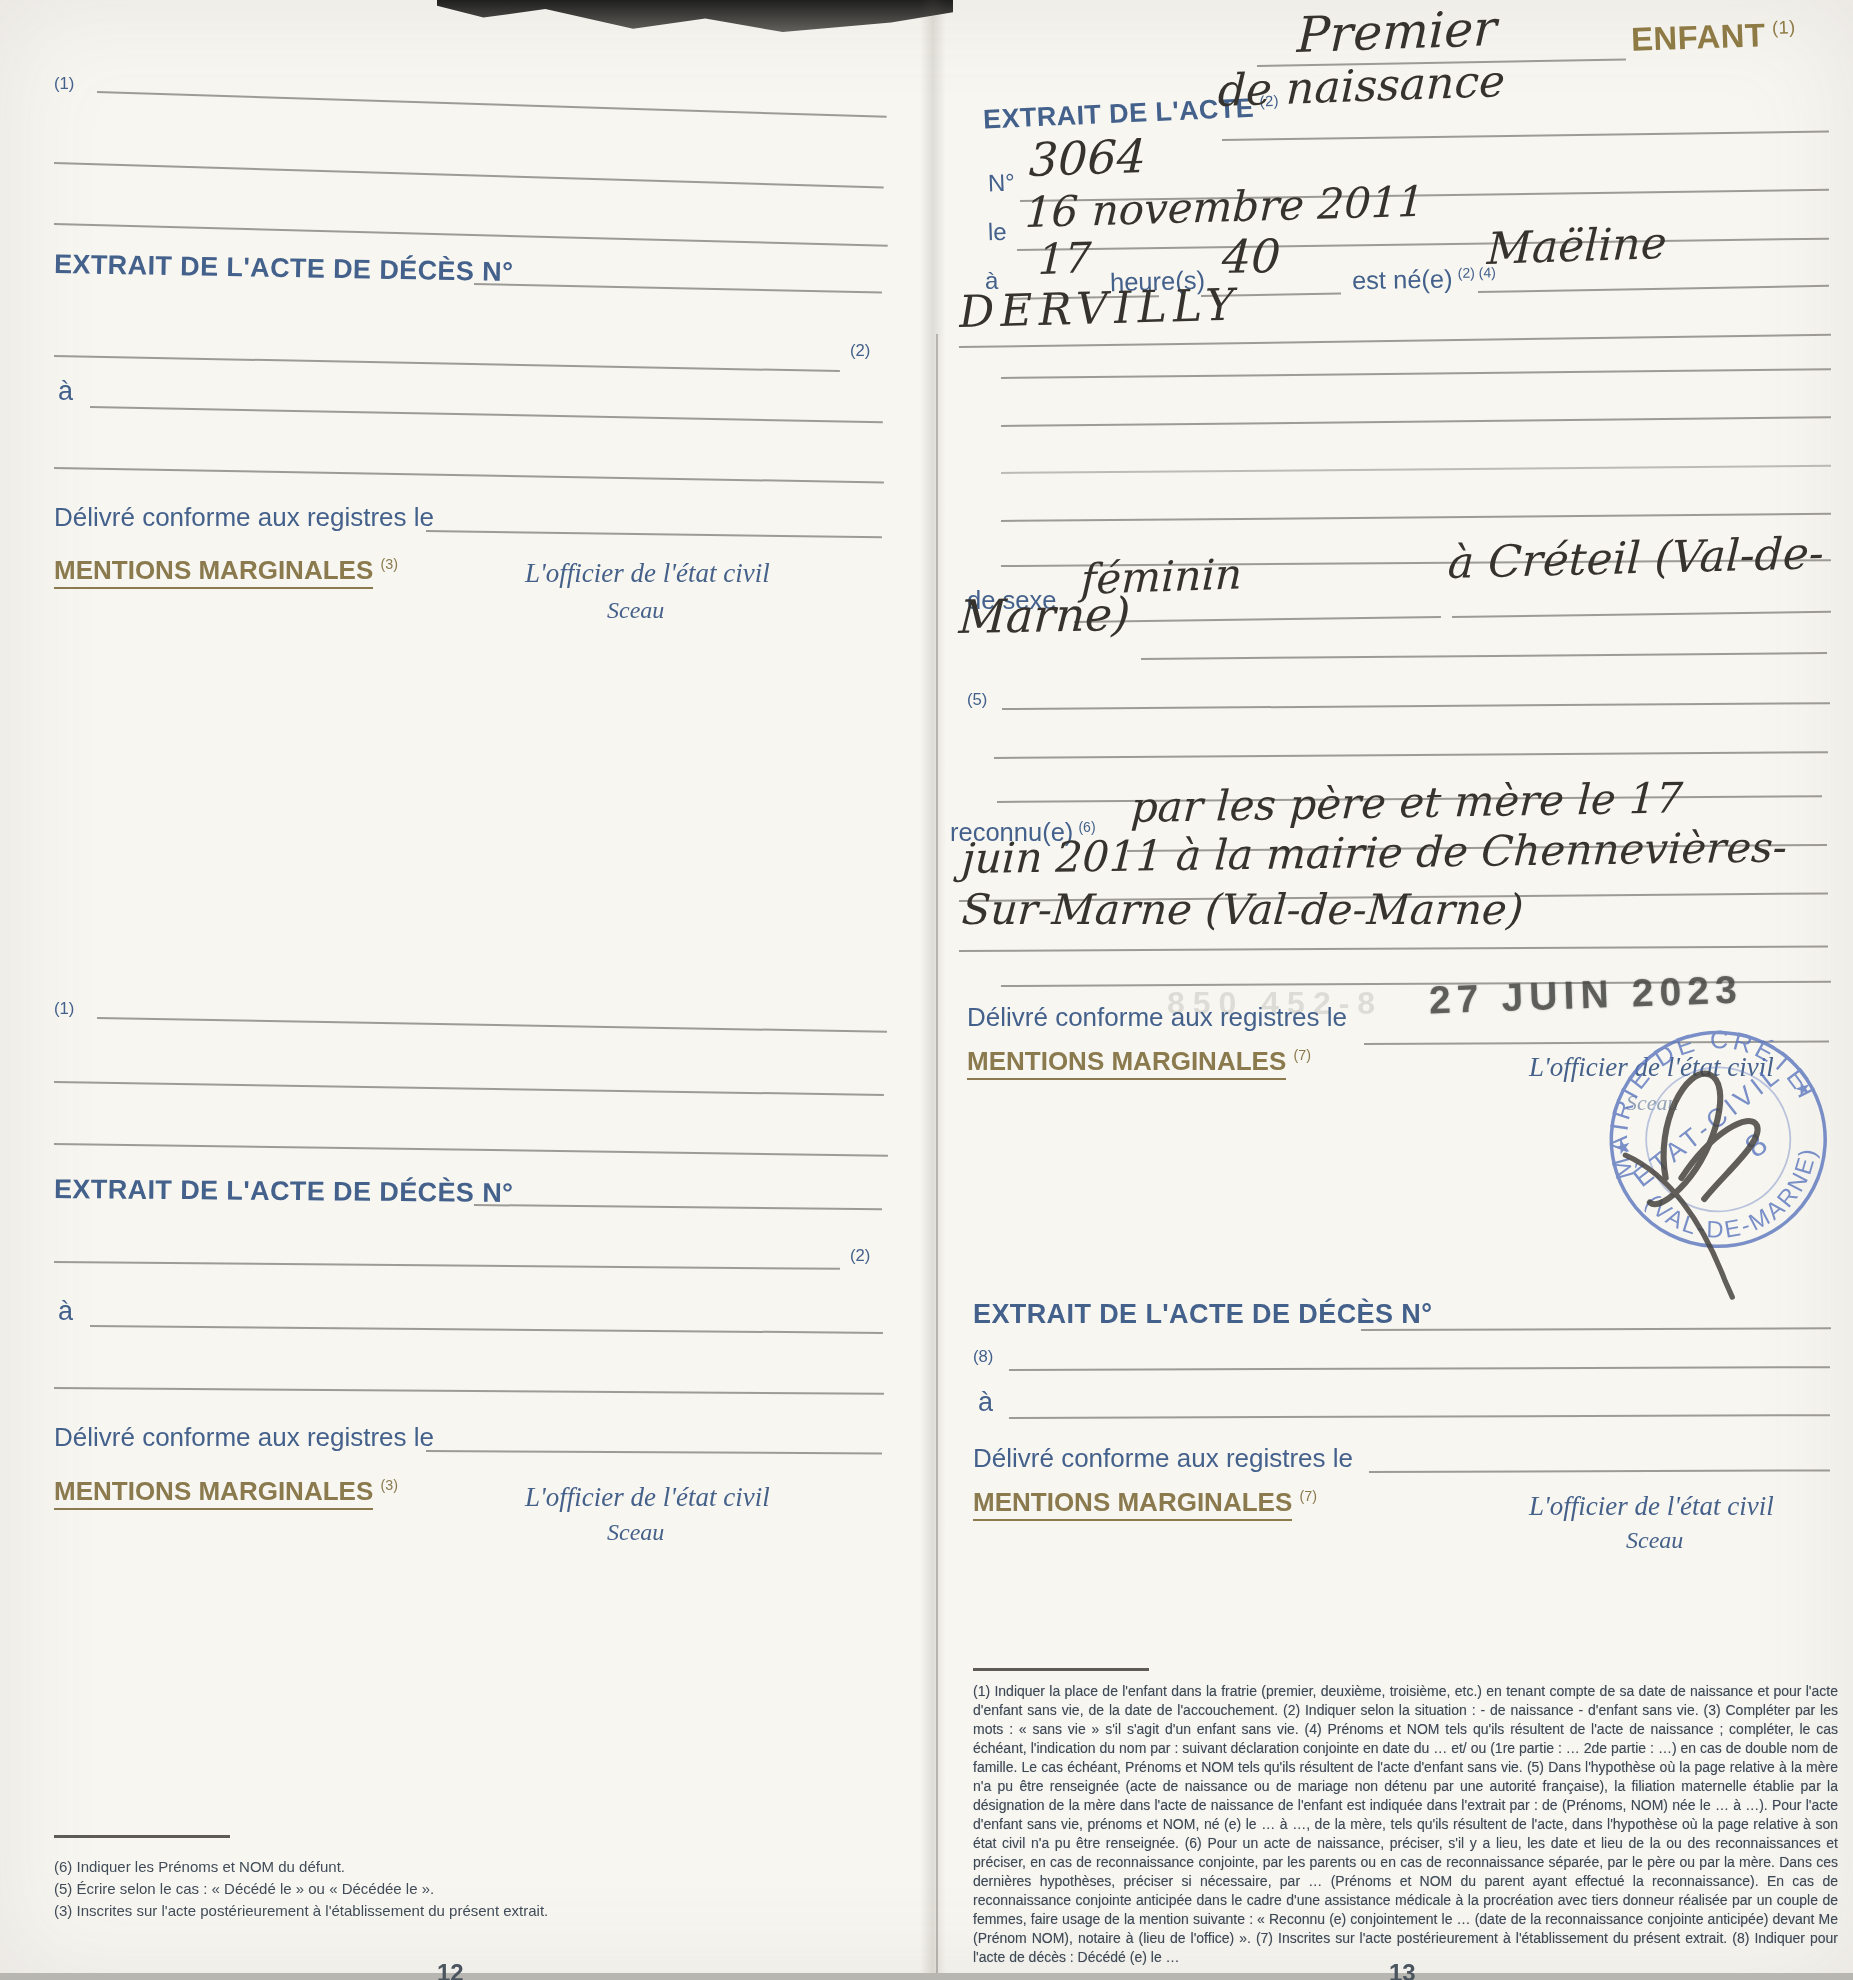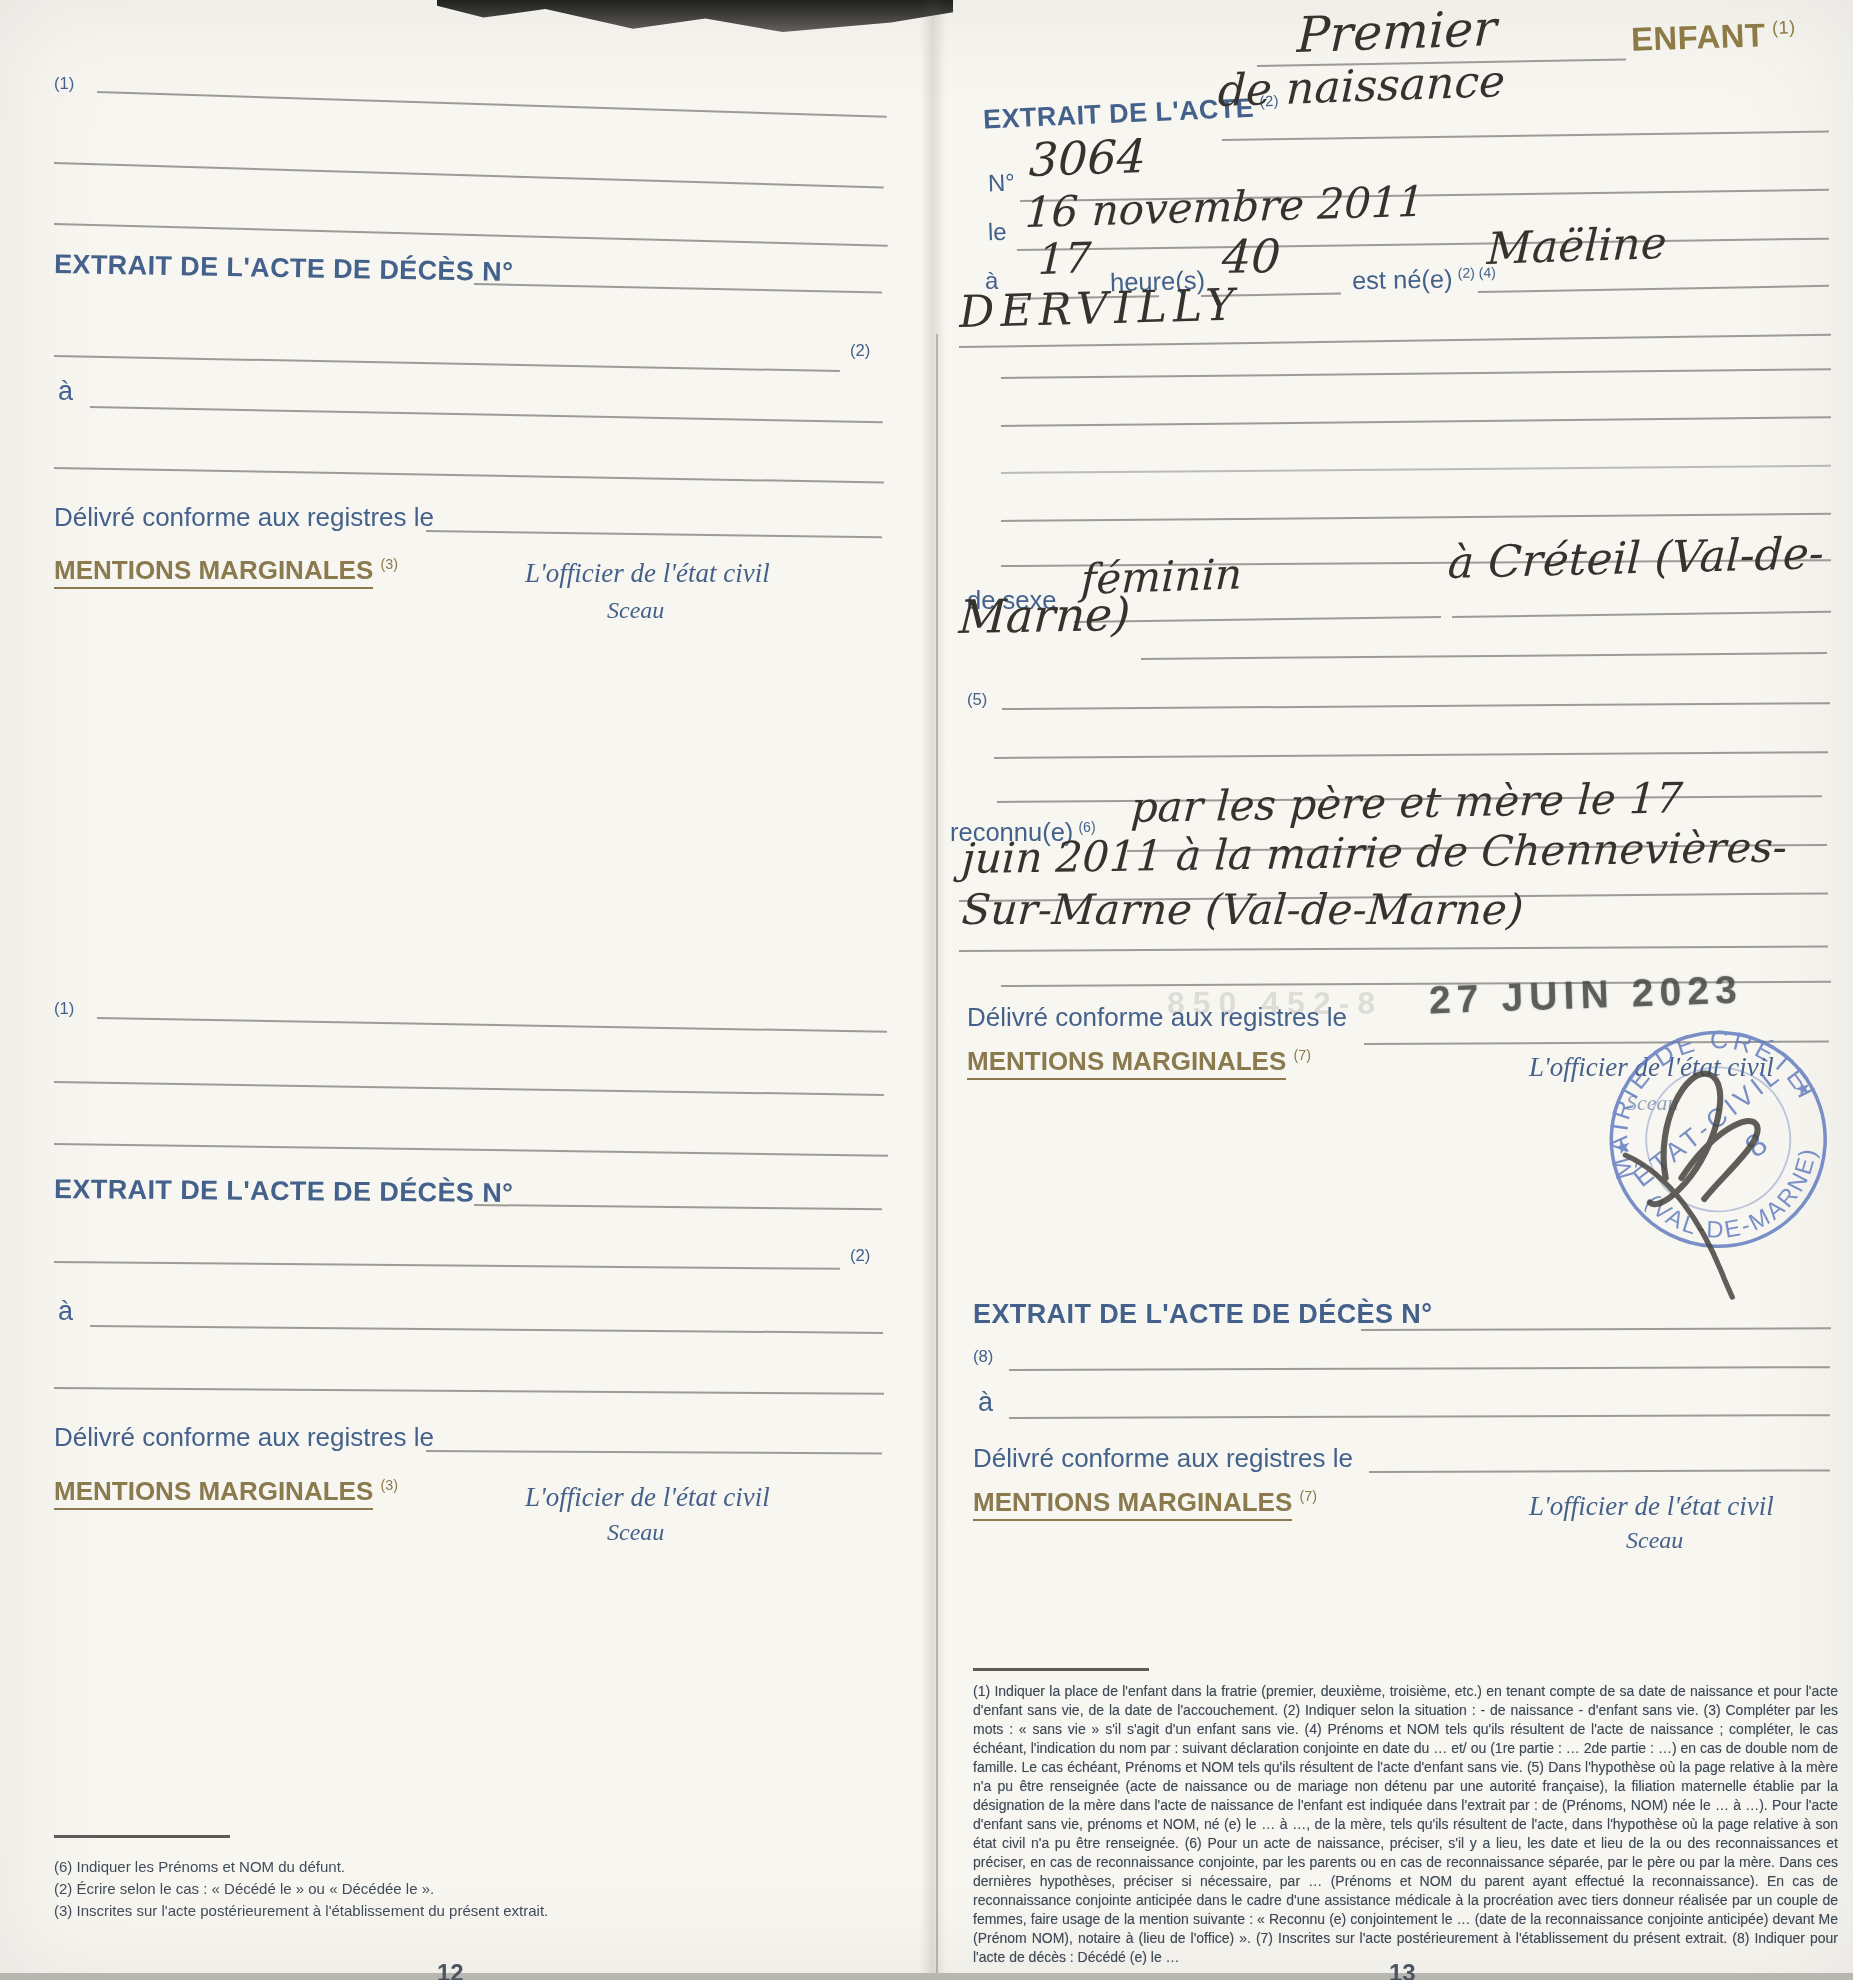--- a/index.html
+++ b/index.html
@@ -83,21 +83,21 @@
 
     <span class="lbl" style="left:54px;top:1422px;font-size:26px;">Délivré conforme aux registres le</span>
     <div class="rule" style="left:426px;top:1450px;width:456px;transform:rotate(0.3deg);"></div>
 
     <span class="khaki" style="left:54px;top:1476px;font-size:26px;"><span class="word">MENTIONS MARGINALES</span>&nbsp;<span class="sup">(3)</span></span>
     <span class="it" style="left:525px;top:1482px;font-size:27px;">L'officier de l'état civil</span>
     <span class="it" style="left:607px;top:1519px;font-size:24px;">Sceau</span>
 
     <div class="rule dark" style="left:54px;top:1835px;width:176px;"></div>
     <div class="fn" style="left:54px;top:1856px;font-size:15px;line-height:21px;">(6) Indiquer les Prénoms et NOM du défunt.</div>
-    <div class="fn" style="left:54px;top:1878px;font-size:15px;line-height:21px;">(2) Écrire selon le cas : « Décédé le » ou « Décédée le ».</div>
+    <div class="fn" style="left:54px;top:1878px;font-size:15px;line-height:21px;">(5) Écrire selon le cas : « Décédé le » ou « Décédée le ».</div>
     <div class="fn" style="left:54px;top:1900px;font-size:15px;line-height:21px;">(3) Inscrites sur l'acte postérieurement à l'établissement du présent extrait.</div>
     <span class="pagenum" style="left:437px;top:1935px;">12</span>
   </section>
 
   <section>
 
     <span class="hw" style="left:1297px;top:7px;font-size:49px;transform:rotate(-2deg) skewX(-4deg);">Premier</span>
     <div class="rule" style="left:1257px;top:65px;width:369px;transform:rotate(-1deg);"></div>
     <span class="lbl lbl-bold" style="left:1631px;top:17.6px;font-size:33px;color:#8e7a45;transform:rotate(-2deg);"><span>ENFANT</span> <span class="sup">(1)</span></span>
 

